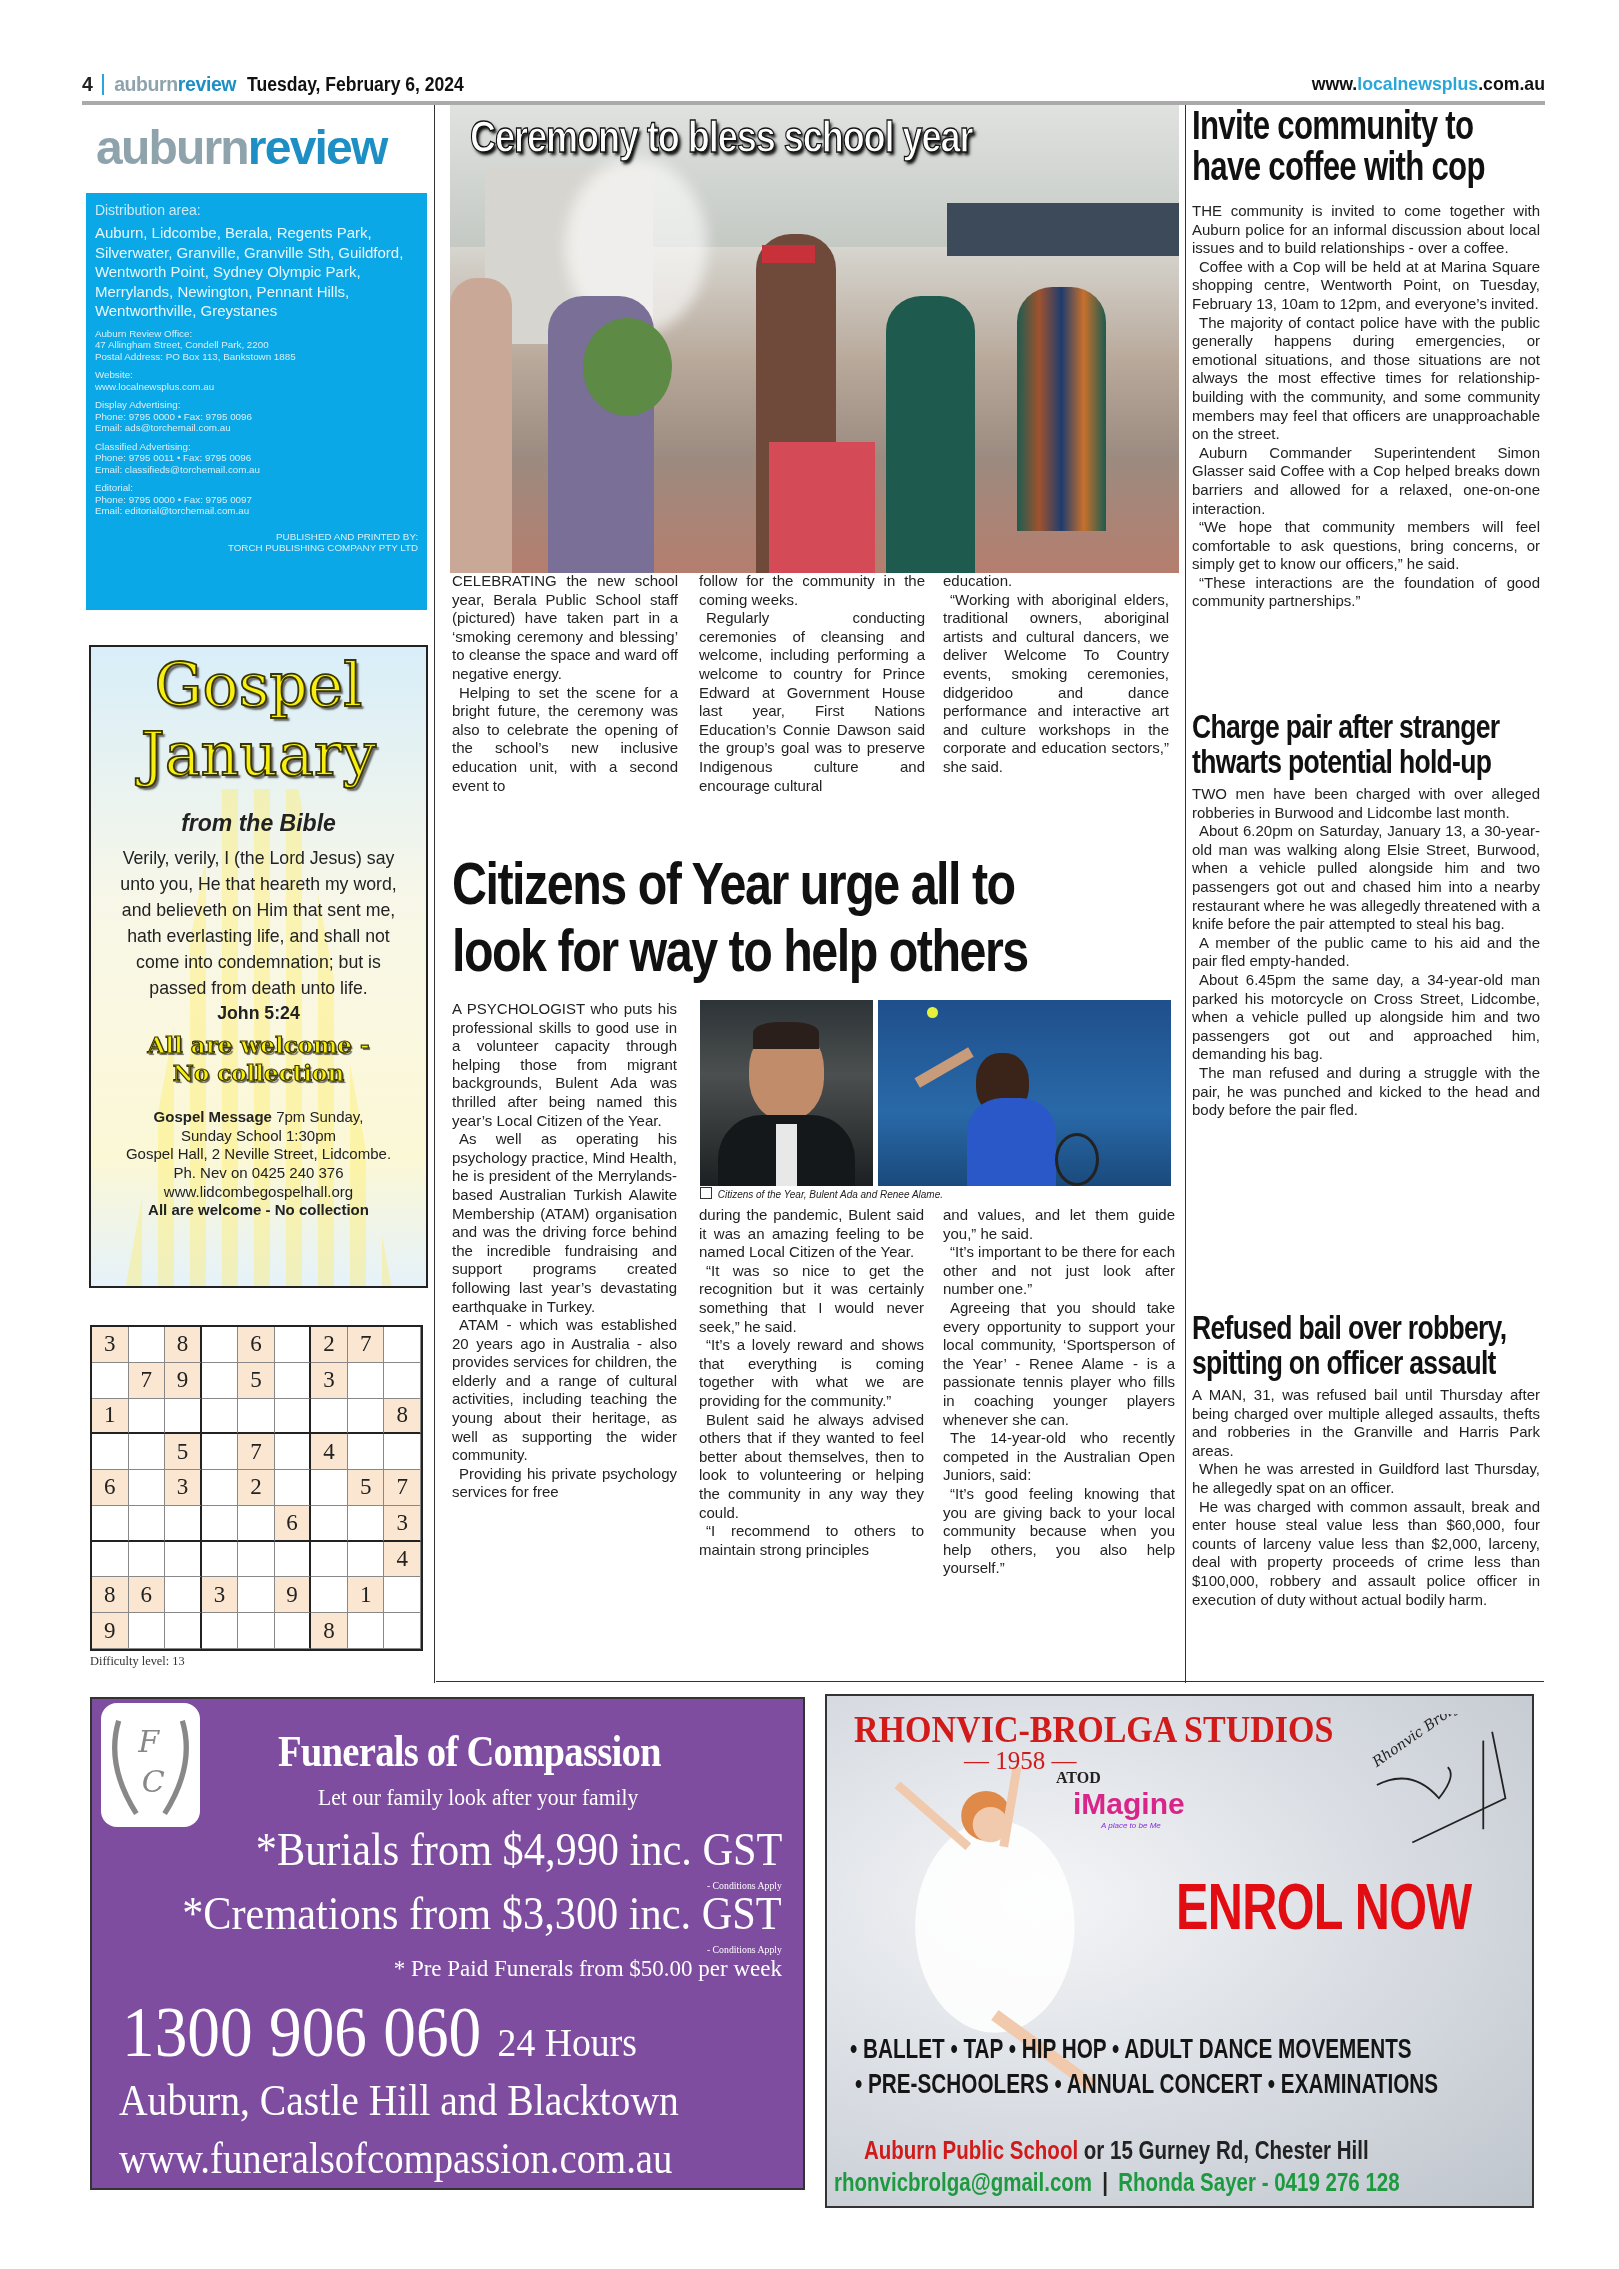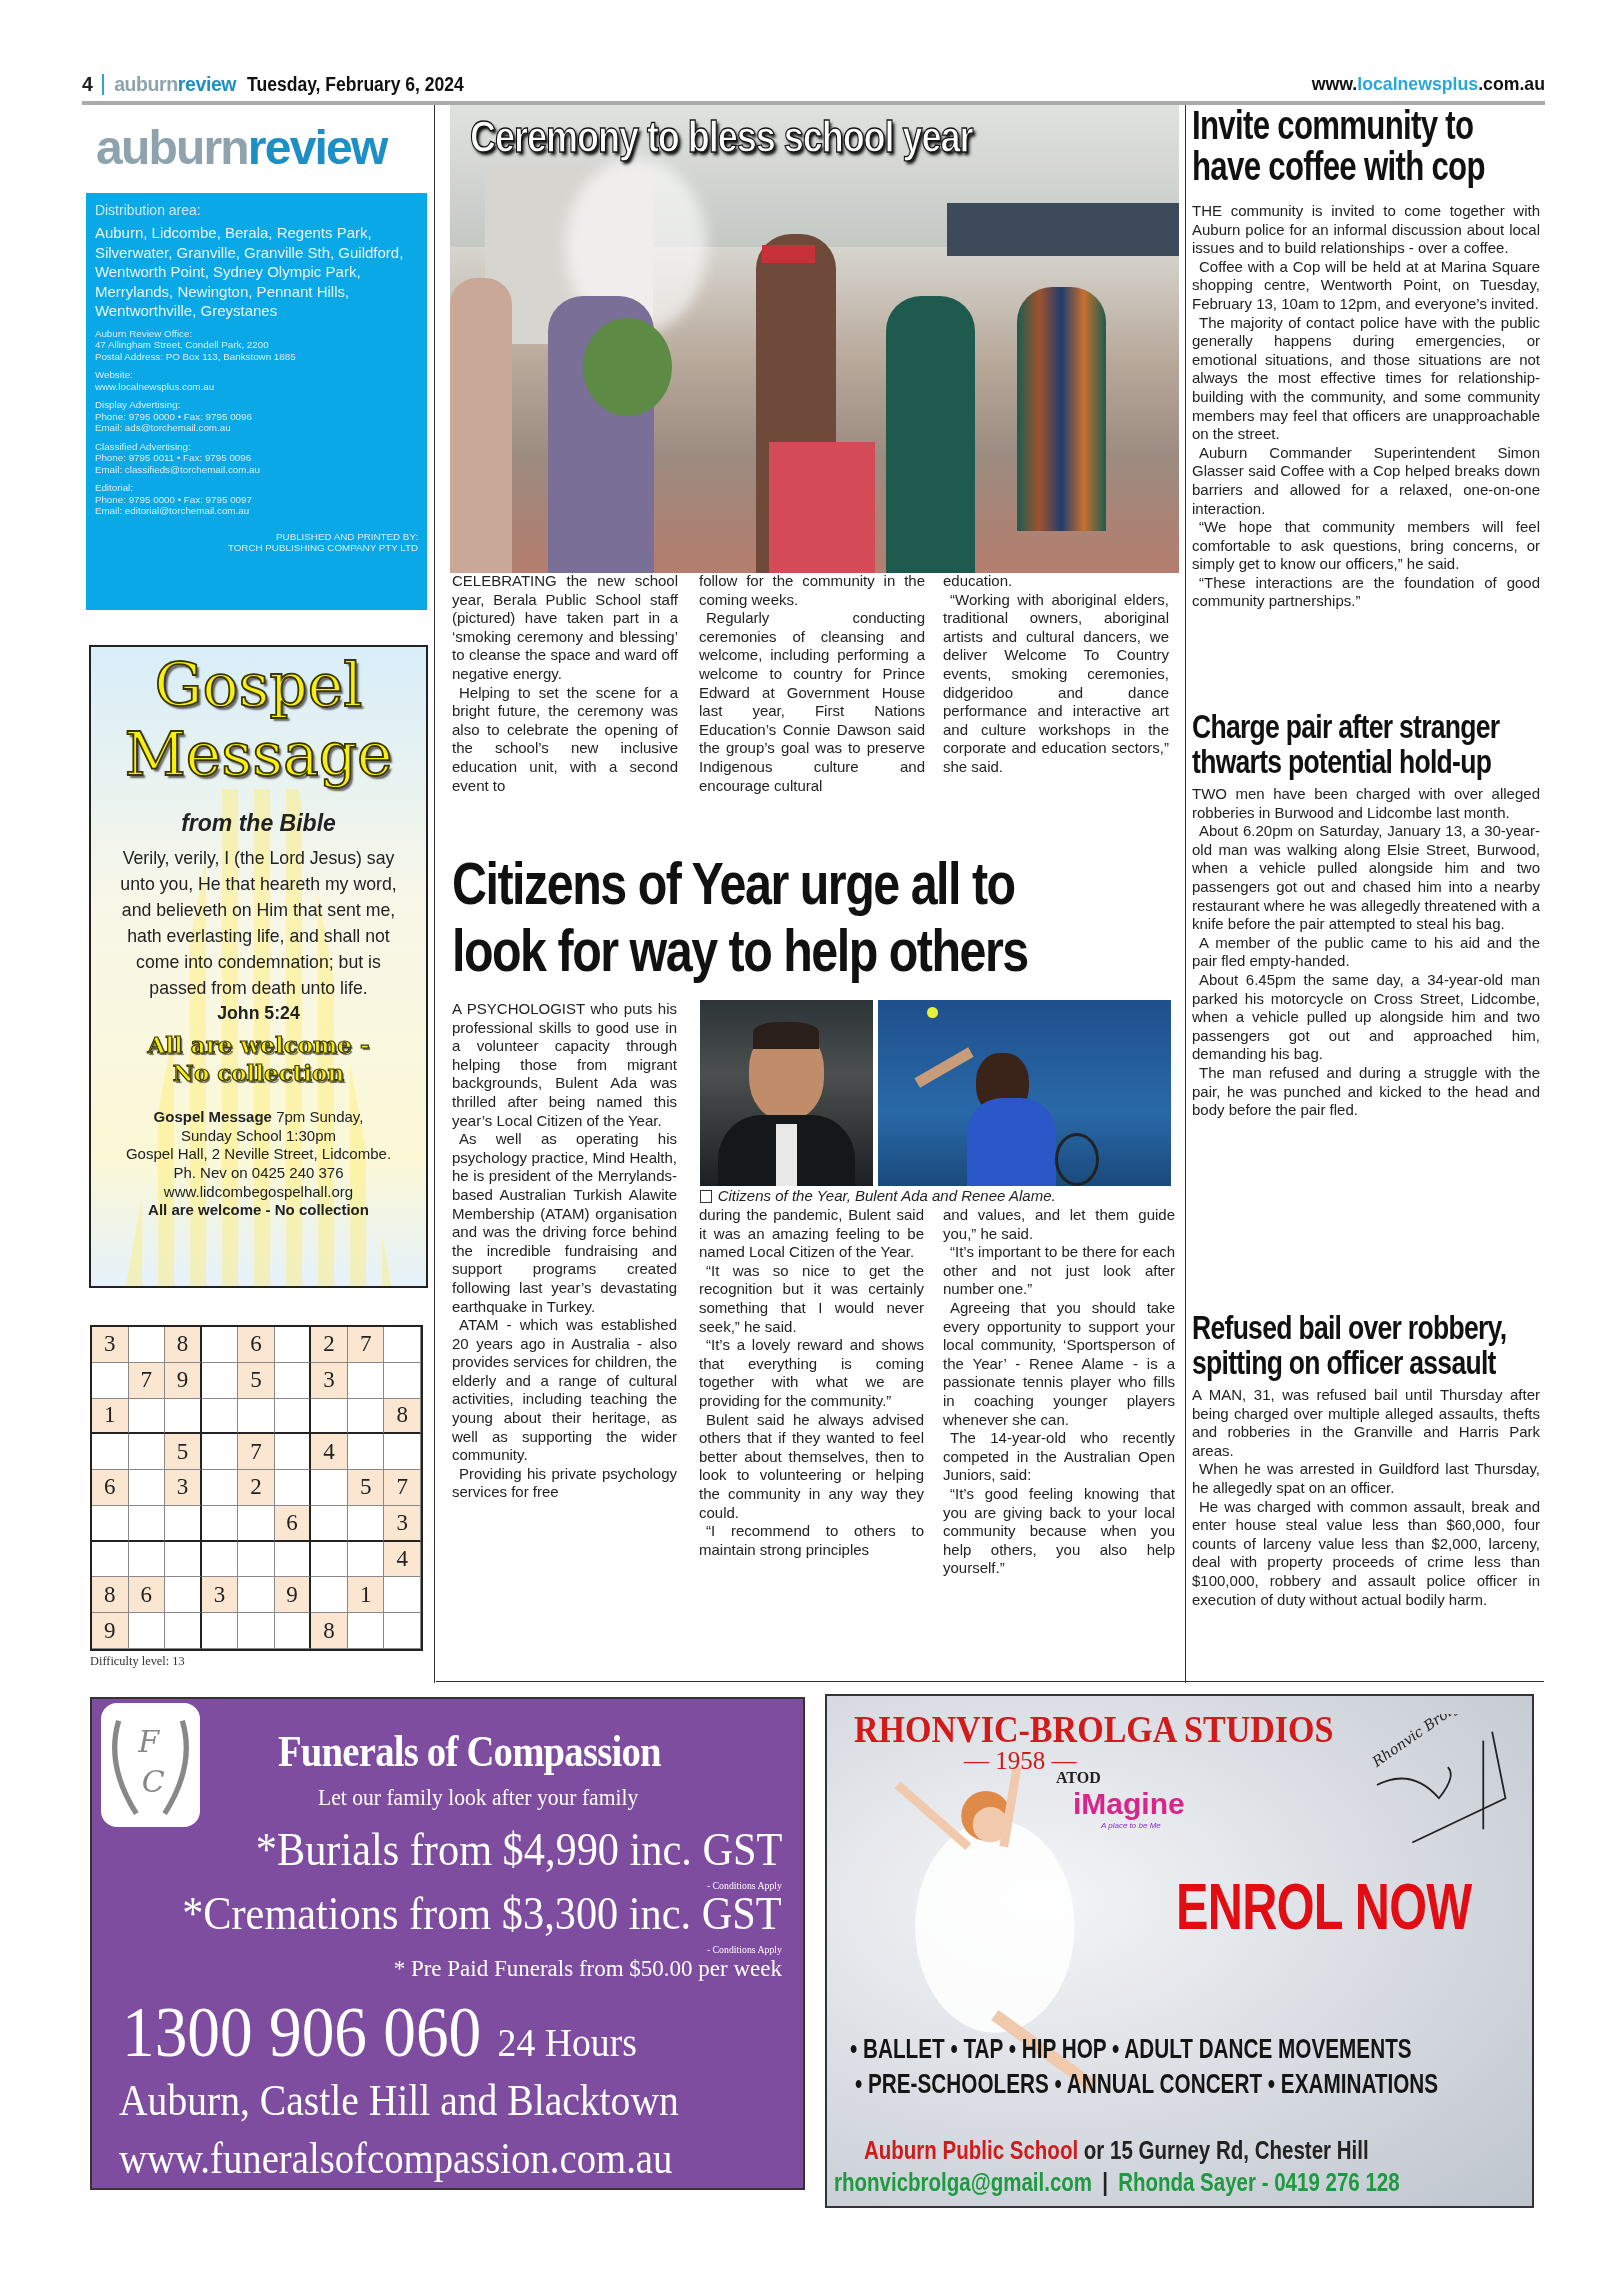--- a/index.html
+++ b/index.html
@@ -50,21 +50,21 @@
 .body p.first{text-indent:0}
 #cer1{left:452px;top:572px;width:226px}
 #cer2{left:699px;top:572px;width:226px}
 #cer3{left:943px;top:572px;width:226px}
 #cit-head{left:452px;top:851px;width:727px;font-size:59px;line-height:67px;font-weight:bold;letter-spacing:-1.8px;color:#111;transform:scaleX(0.82);transform-origin:left}
 #cit1{left:452px;top:1000px;width:225px}
 #cit2{left:699px;top:1206px;width:225px}
 #cit3{left:943px;top:1206px;width:232px}
 #photo2{left:700px;top:1000px;width:173px;height:186px;background:linear-gradient(180deg,#2d3437 0%,#4b4f4f 40%,#1d2022 100%);overflow:hidden}
 #photo3{left:878px;top:1000px;width:293px;height:186px;background:linear-gradient(180deg,#1f4f8c 0%,#2969a8 60%,#1a4a7c 100%);overflow:hidden}
-#caption{left:700px;top:1187px;font-size:15px;font-style:italic;color:#222}
+#caption{left:700px;top:1187px;font-size:10px;font-style:italic;color:#222}
 #caption .box{display:inline-block;width:12.4px;height:12.4px;border:1.3px solid #333;vertical-align:-1.8px;margin-right:5.3px}
 
 .rhead{font-size:40px;line-height:41px;font-weight:bold;color:#111;letter-spacing:-0.9px;transform:scaleX(0.78);transform-origin:left;white-space:nowrap}
 #r1h{left:1192px;top:105px}
 #r1b{left:1192px;top:202px;width:348px}
 #r2h{left:1192px;top:709px;font-size:34px;line-height:35px}
 #r2b{left:1192px;top:785px;width:348px}
 #r3h{left:1192px;top:1310px;font-size:34px;line-height:35px}
 #r3b{left:1192px;top:1386px;width:348px}
 
@@ -137,21 +137,21 @@
   <div class="pub">
     <div>PUBLISHED AND PRINTED BY:</div>
     <div>TORCH PUBLISHING COMPANY PTY LTD</div>
   </div>
 </div>
 <div class="abs vline" style="left:434px;top:105px;height:1578px"></div>
 
 <div id="gospel" class="abs">
   <div class="rays"></div>
   <div class="t" style="margin-top:3.5px">Gospel</div>
-  <div class="t">Message</div>
+  <div class="t">January</div>
   <div class="ft">from the Bible</div>
   <div class="verse" style="padding:0 23px">Verily, verily, I (the Lord Jesus) say unto you, He that heareth my word, and believeth on Him that sent me, hath everlasting life, and shall not come into condemnation; but is passed from death unto life.</div>
   <div class="ref">John 5:24</div>
   <div class="welcome">All are welcome -</div>
   <div class="welcome" style="margin-top:0">No collection</div>
   <div class="info">
     <div><b>Gospel Message</b><span> 7pm Sunday,</span></div>
     <div>Sunday School 1:30pm</div>
     <div>Gospel Hall, 2 Neville Street, Lidcombe.</div>
     <div>Ph. Nev on 0425 240 376</div>

